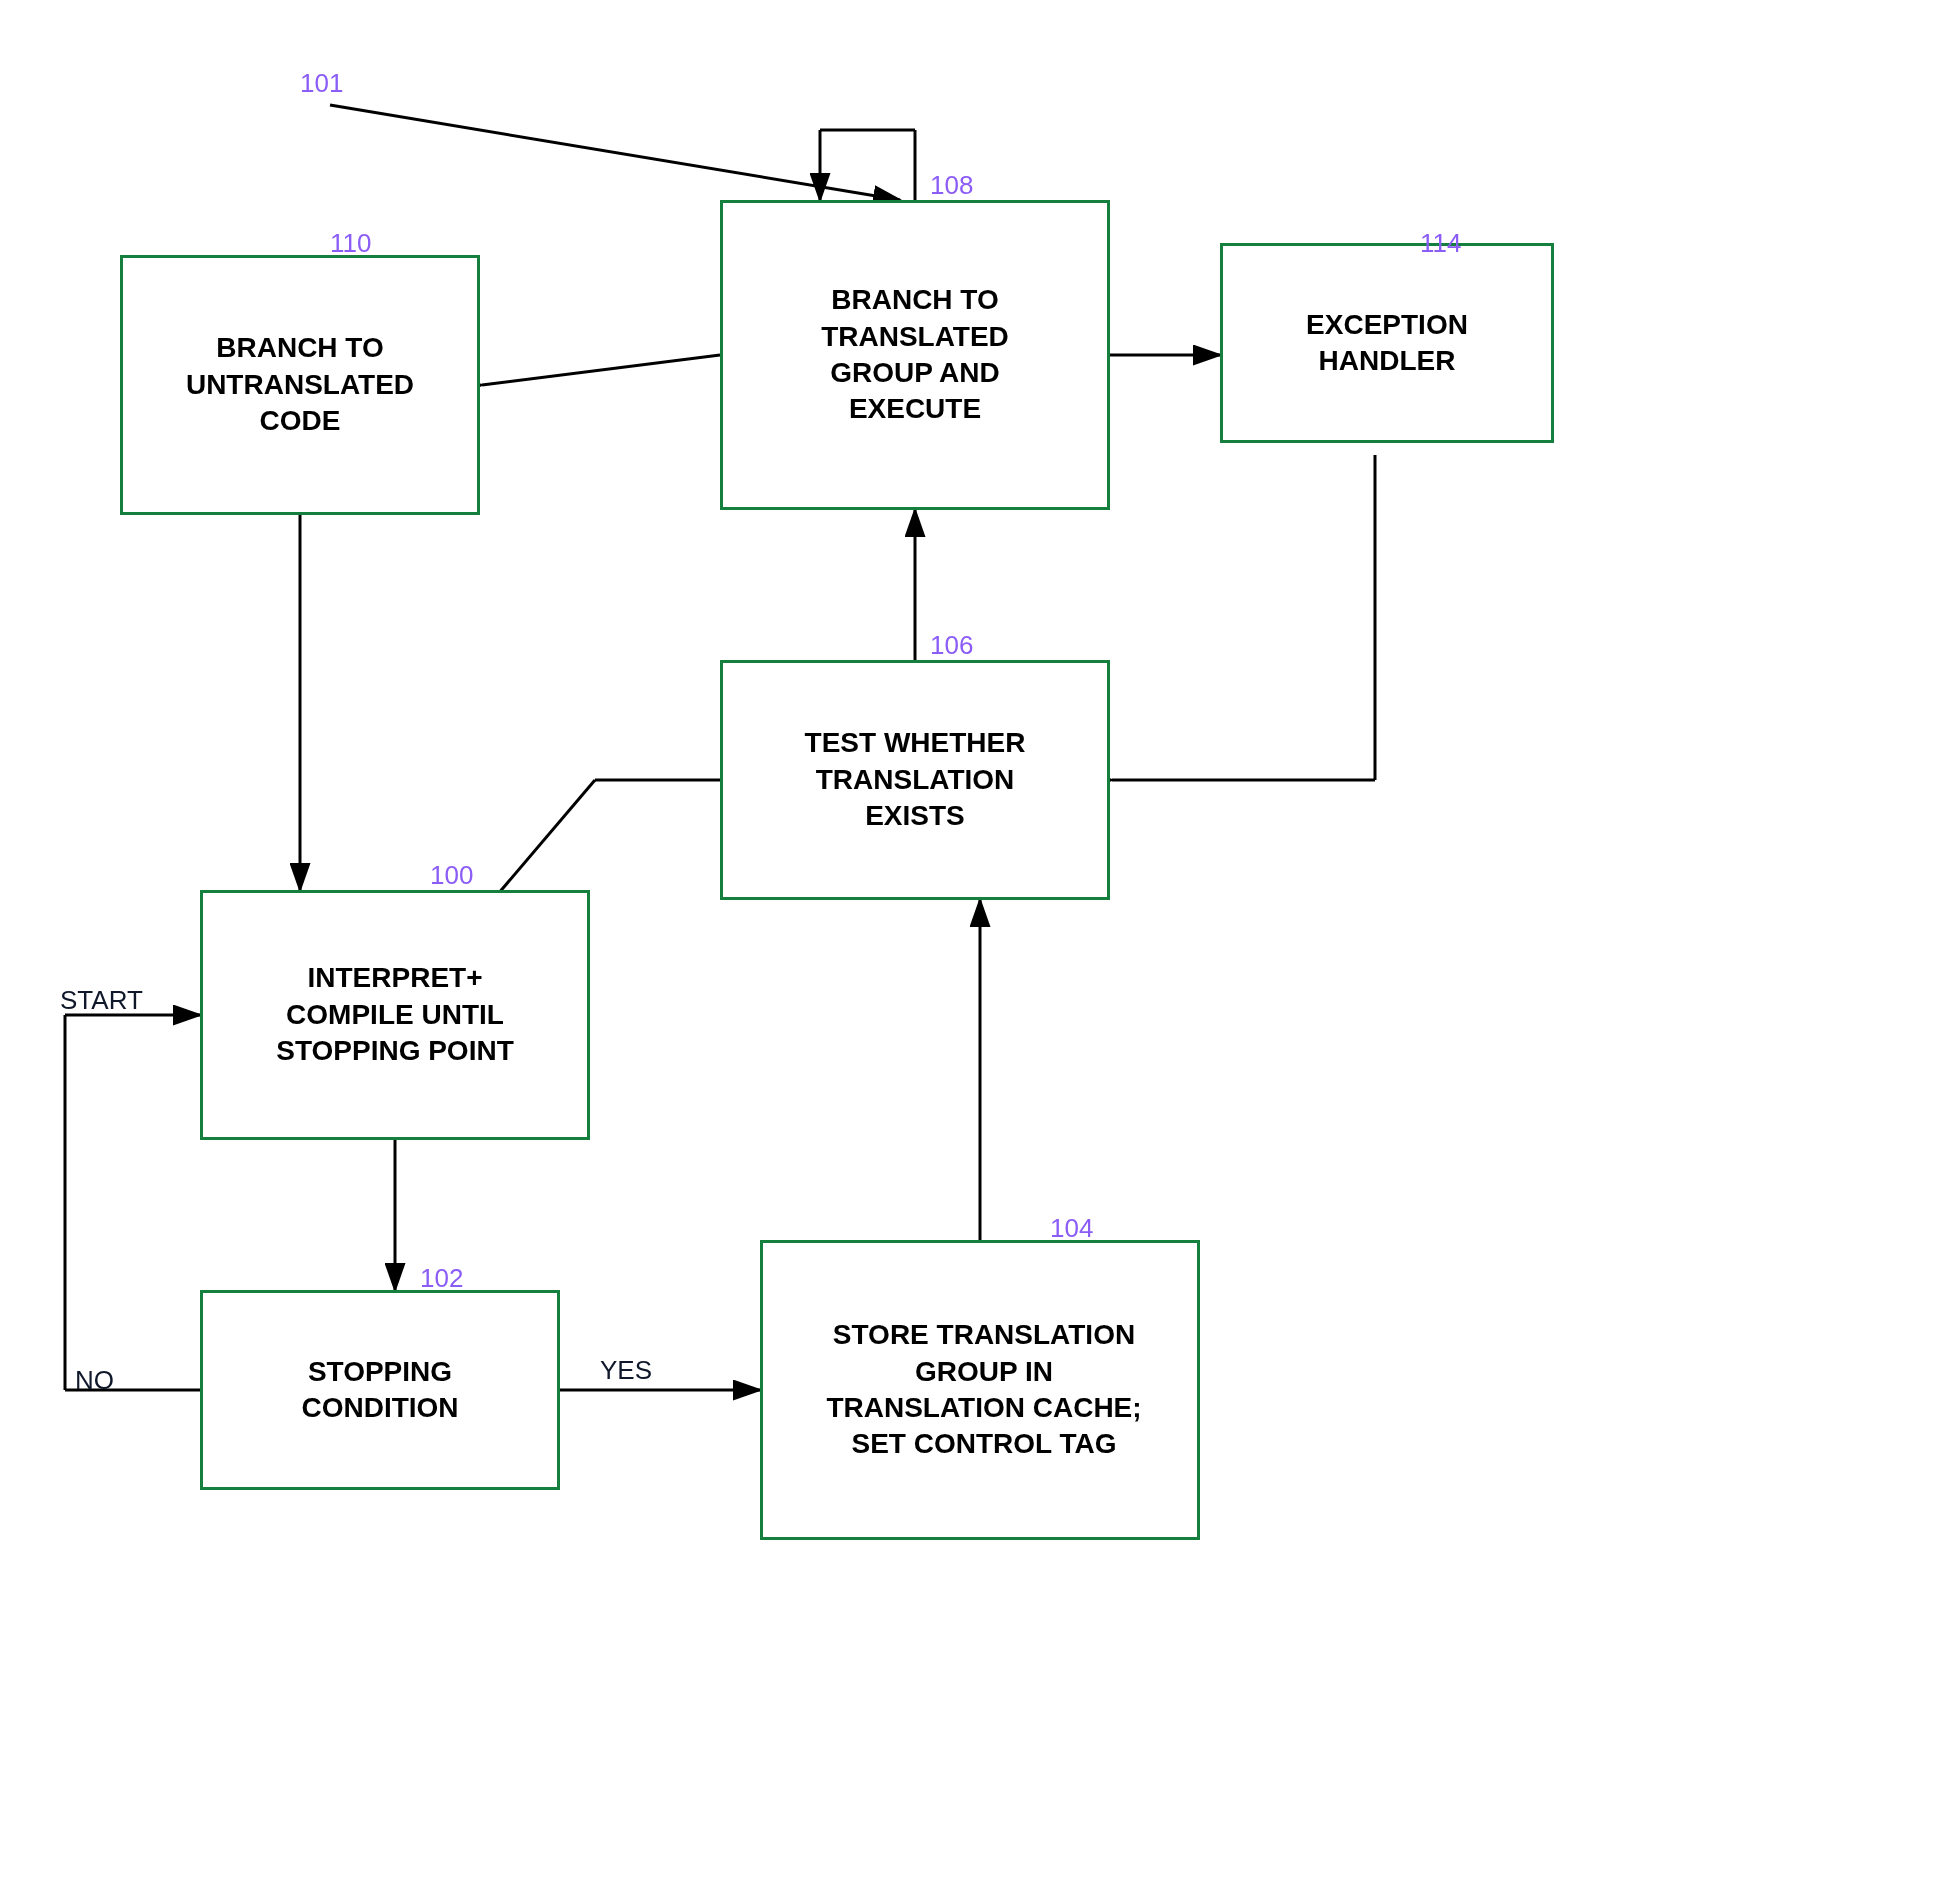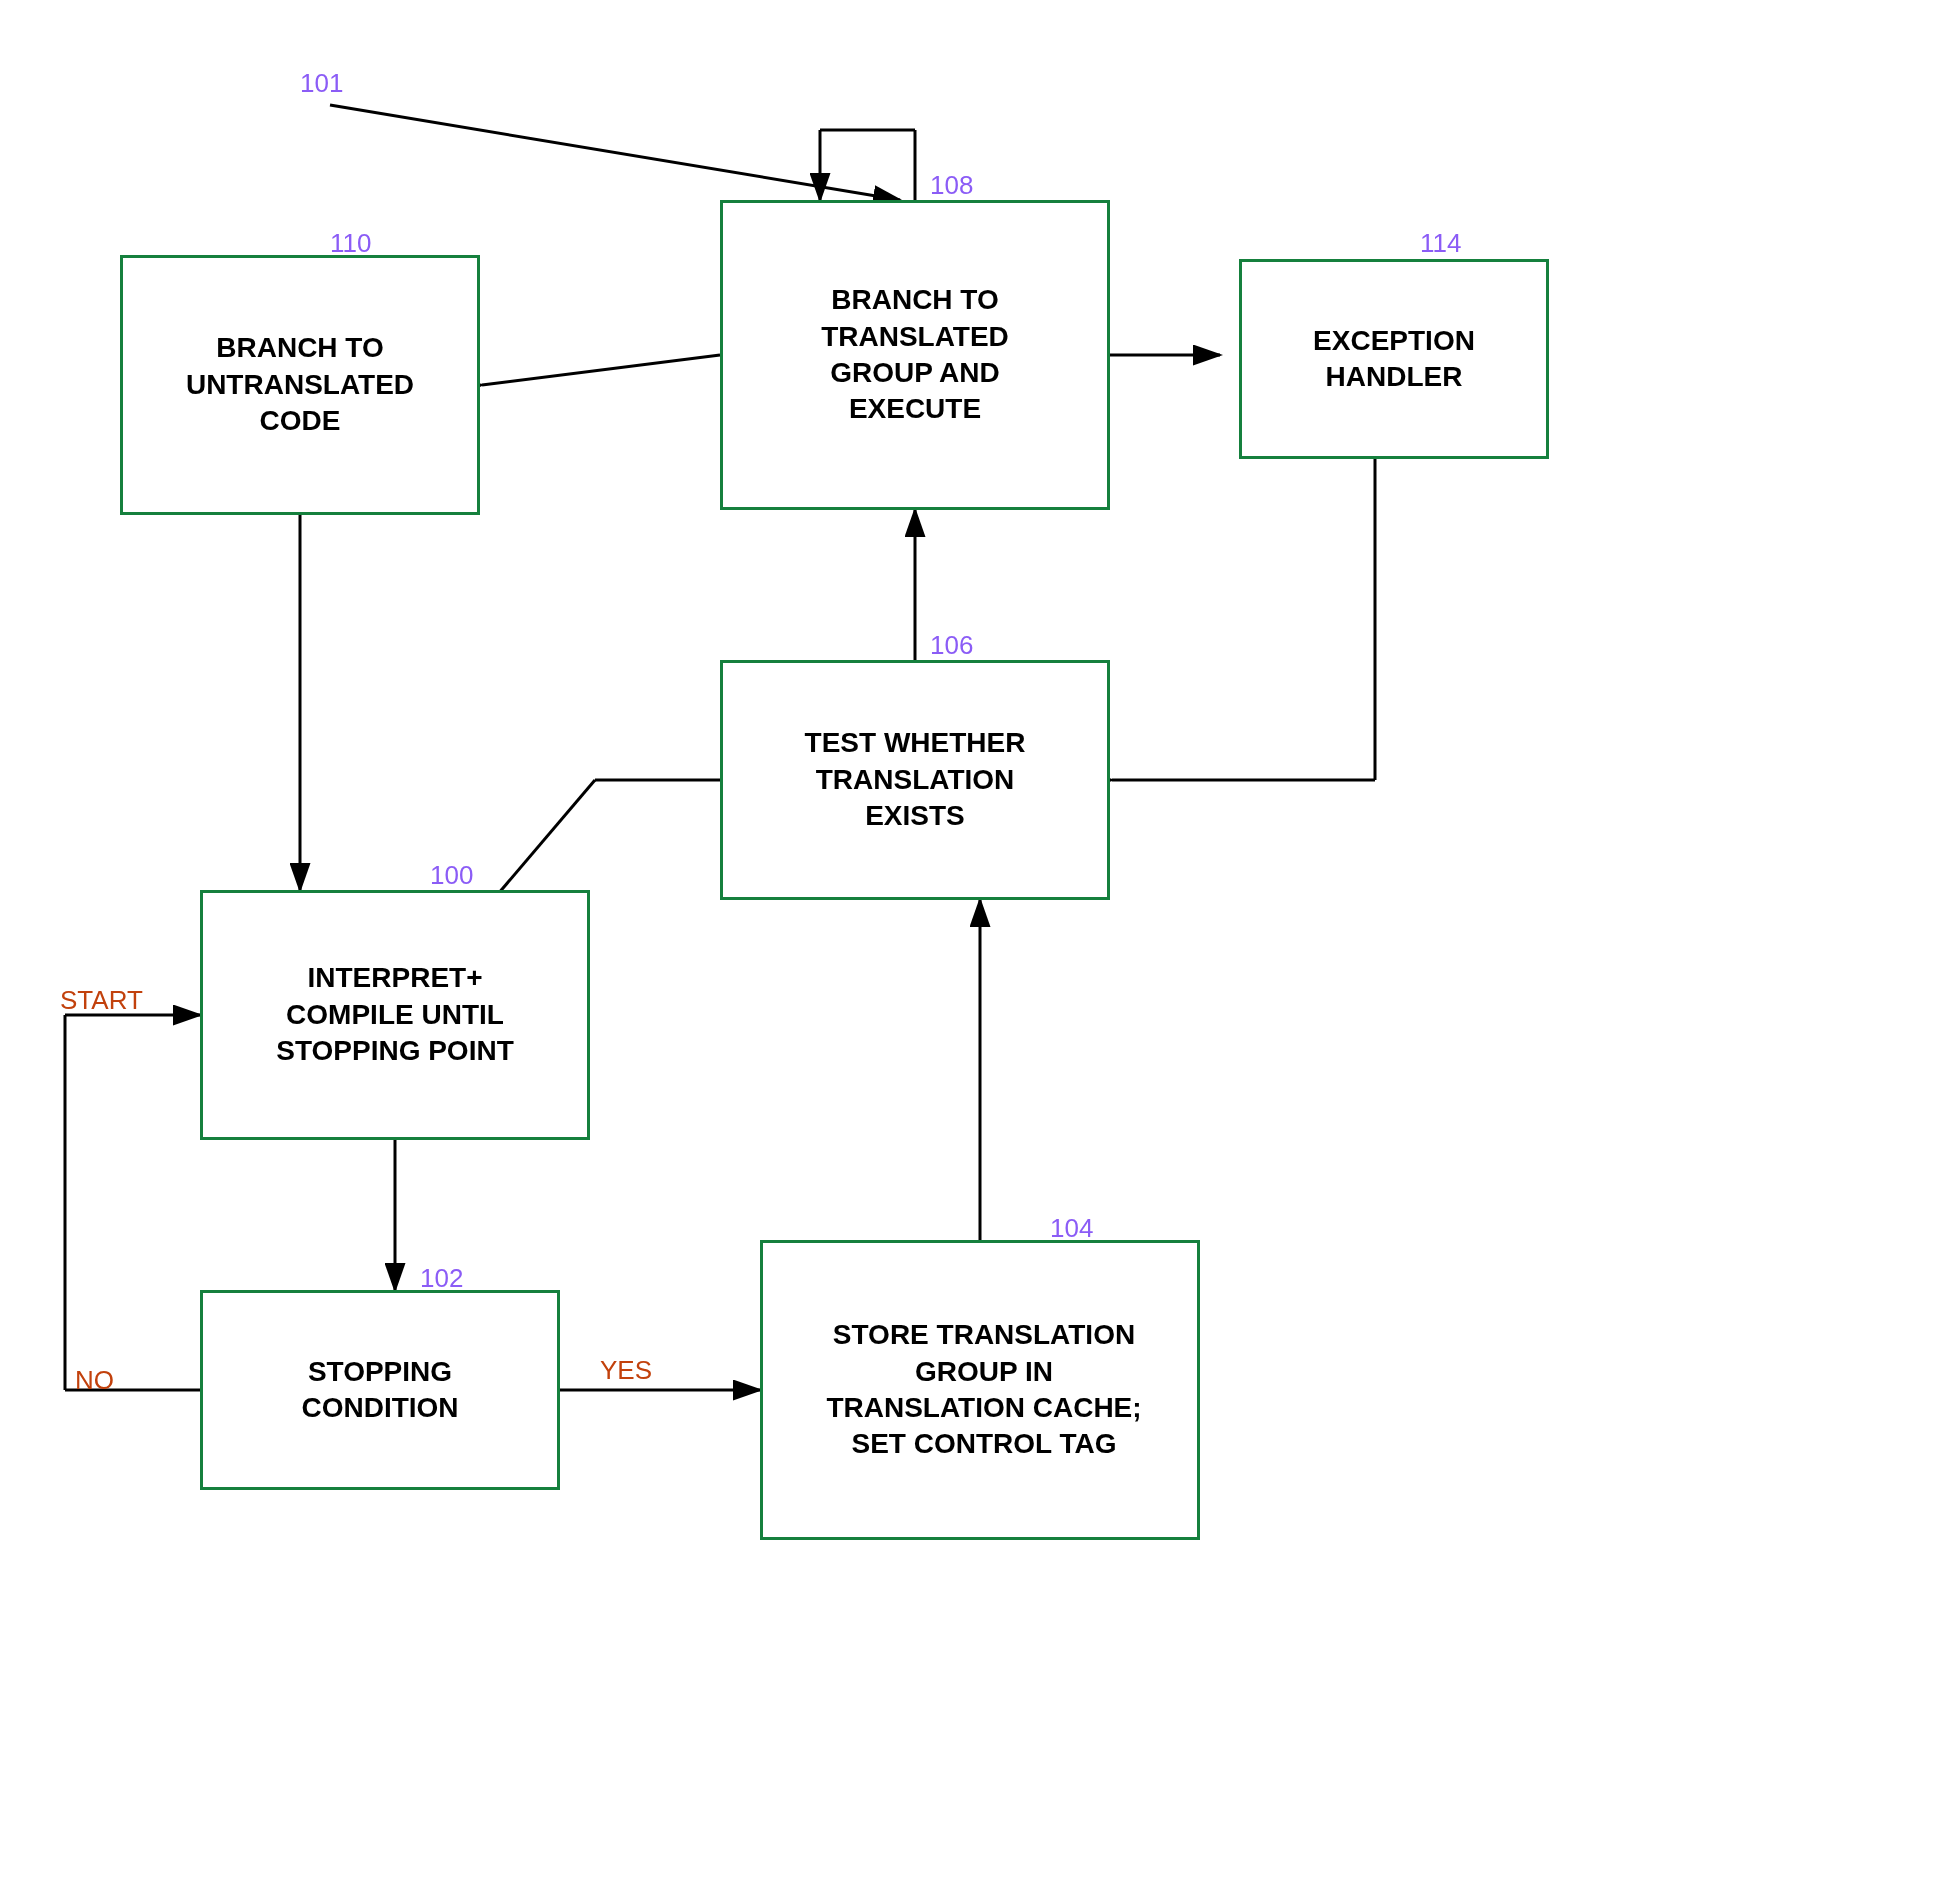--- a/index.html
+++ b/index.html
@@ -29,21 +29,21 @@
       font-weight: bold;
       font-family: Arial, sans-serif;
       line-height: 1.3;
       padding: 10px;
     }
     .label-text {
       position: absolute;
       font-size: 26px;
       font-family: Arial, sans-serif;
       font-weight: normal;
-      color: #c2410c;
+      color: #0f172a;
     }
     .ref-number {
       position: absolute;
       font-size: 26px;
       font-family: Arial, sans-serif;
       color: #8b5cf6;
     }
     svg.arrows {
       position: absolute;
       top: 0; left: 0;
@@ -110,21 +110,21 @@
   <div class="ref-number" style="left:330px; top:228px;">110</div>
 
   <div class="flow-box" style="left:720px; top:200px; width:390px; height:310px;">
     <span style="white-space:pre-line;">BRANCH TO
 TRANSLATED
 GROUP AND
 EXECUTE</span>
   </div>
   <div class="ref-number" style="left:930px; top:170px;">108</div>
 
-  <div class="flow-box" style="left:1220px; top:259px; width:310px; height:200px;margin-left:19px;">
+  <div class="flow-box" style="left:1220px; top:243px; width:334px; height:200px;">
     <span style="white-space:pre-line;">EXCEPTION
 HANDLER</span>
   </div>
   <div class="ref-number" style="left:1420px; top:228px;">114</div>
 
   <div class="flow-box" style="left:720px; top:660px; width:390px; height:240px;">
     <span style="white-space:pre-line;">TEST WHETHER
 TRANSLATION
 EXISTS</span>
   </div>

